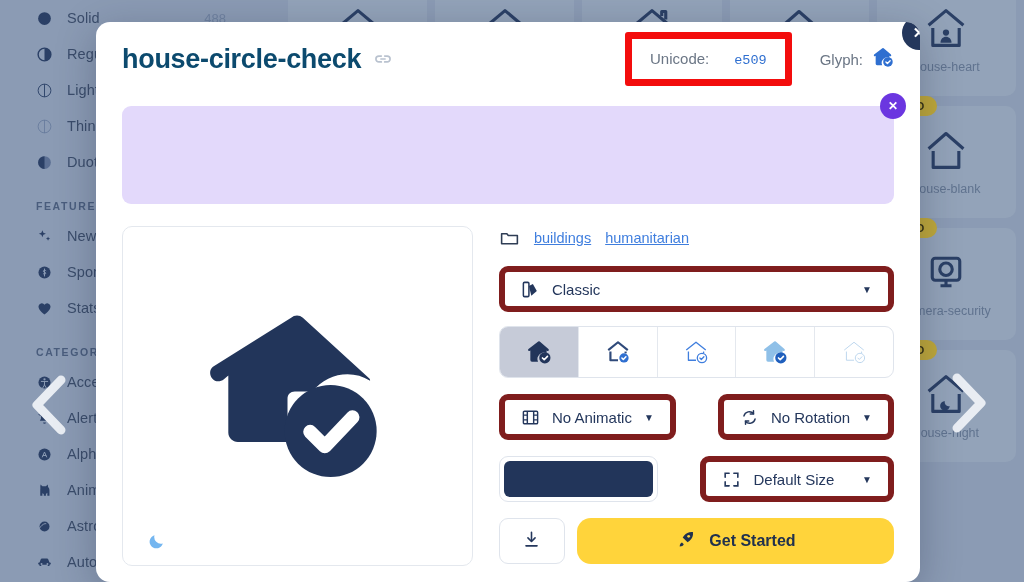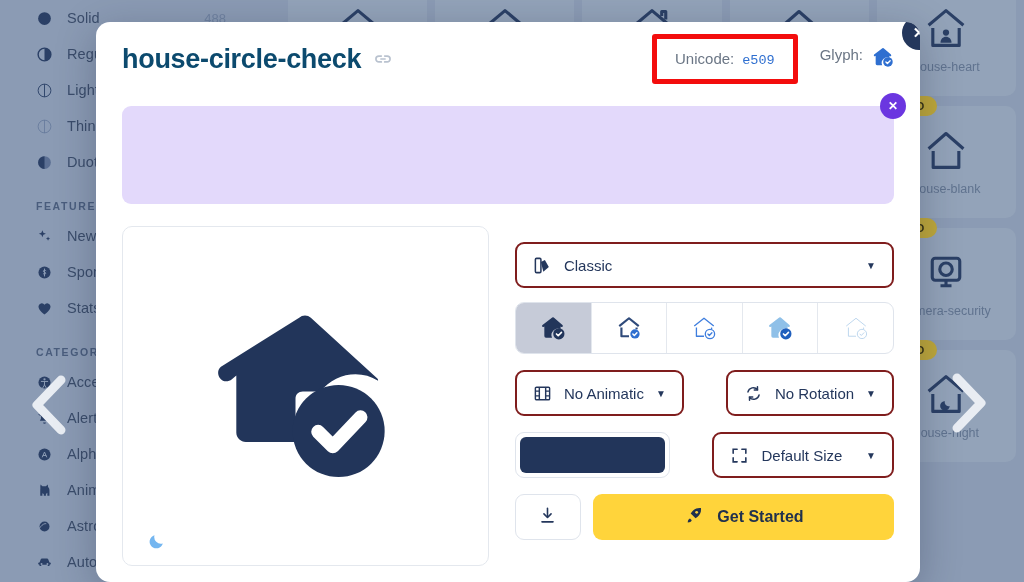--- a/index.html
+++ b/index.html
@@ -87,29 +87,29 @@
     height: 74px; display: flex; align-items: center;
     padding: 0 26px 0 26px;
   }
   #icon-title {
     font-size: 27px; font-weight: bold; color: #0c4a6e;
     letter-spacing: -.3px;
   }
   #link-icon { margin-left: 12px; color: #b9c2cf; display:flex; align-items:center; }
   #unicode-box {
     margin-left: auto;
-    border: 5px solid #ec4899; border-radius: 3px;
-    padding: 11px 18px; display: flex; align-items: baseline; gap: 8px;
+    border: 7px solid #ec4899; border-radius: 3px;
+    padding: 11px 18px; display: flex; align-items: baseline; gap: 25px;
   }
   .meta-lbl { font-size: 15px; color: #6b7685; }
   #unicode-val {
     font-family: "Liberation Mono", monospace;
     font-size: 13.5px; color: #2f6fd0;
   }
-  #glyph-wrap { display: flex; align-items: flex-start; gap: 9px; margin-left: 22px; }
+  #glyph-wrap { display: flex; align-items: center; gap: 9px; margin-left: 28px; }
   #glyph-wrap svg { width: 22px; height: 22px; color: #2f6fd0; }
 
   
   #ad-banner {
     position: relative;
     margin: 10px 26px 0 26px; height: 98px;
     background: #e3d9fb; border-radius: 9px;
   }
   #ad-close {
     position: absolute; right: -12px; top: -13px;
@@ -139,21 +139,21 @@
   #controls { flex: 1; display: flex; flex-direction: column; }
 
   #breadcrumb { display: flex; align-items: center; gap: 14px; height: 24px; }
   #breadcrumb .folder { color: #2f3d55; display:flex; }
   #breadcrumb a {
     font-size: 14.5px; color: #3f7ede; text-decoration: underline;
     cursor: pointer;
   }
 
   .ctl {
-    height: 46px; border: 2px solid #7f1d1d; border-radius: 9px;
+    height: 46px; border: 6px solid #7f1d1d; border-radius: 9px;
     background: #fff; display: flex; align-items: center;
     padding: 0 16px; gap: 12px; cursor: pointer;
     font-size: 15px; color: #24375c;
   }
   .ctl .cicon { width: 19px; height: 19px; color: #24375c; flex: none; }
   .ctl .caret { margin-left: auto; font-size: 10px; color: #24375c; }
   .ctl .ctext { white-space: nowrap; overflow: hidden; }
 
   #style-select { margin-top: 16px; }
 
@@ -196,21 +196,21 @@
   #action-row { display: flex; gap: 12px; margin-top: 16px; }
   #download-btn {
     width: 66px; height: 46px; border: 1px solid #dfe4ec;
     border-radius: 9px; background: #fff; cursor: pointer;
     display: flex; align-items: center; justify-content: center;
     color: #24375c;
   }
   #download-btn svg { width: 19px; height: 19px; }
   #get-started-btn {
     flex: 1; height: 46px; background: #ffd43b; border: none;
-    border-radius: 9px; cursor: pointer;
+    border-radius: 14px; cursor: pointer;
     display: flex; align-items: center; justify-content: center; gap: 13px;
     font-size: 16px; font-weight: bold; color: #21314d;
   }
   #get-started-btn svg { width: 21px; height: 21px; }
 </style>
 </head>
 <body>
 
 <div id="backdrop">
 
@@ -629,20 +629,29 @@
       </svg>
       <span id="theme-toggle">
         <svg viewBox="0 0 24 24" fill="currentColor">
           <path d="M20 14.5A8.5 8.5 0 0 1 9.5 4a8.5 8.5 0 1 0 10.5 10.5z"></path>
         </svg>
       </span>
     </div>
 
     <div id="controls">
 
+      <div id="breadcrumb">
+        <span class="folder">
+          <svg width="21" height="21" viewBox="0 0 24 24" fill="none" stroke="currentColor" stroke-width="1.8" stroke-linejoin="round">
+            <path d="M3 6.5h6l1.6 2H21v9.5H3z"></path>
+          </svg>
+        </span>
+        <a>buildings</a>
+        <a>humanitarian</a>
+      </div>
 
       <div class="ctl" id="style-select">
         <span class="cicon">
           <svg viewBox="0 0 24 24" fill="none" stroke="currentColor" stroke-width="1.9" stroke-linejoin="round">
             <rect x="3" y="3" width="7" height="18" rx="1.5"></rect>
             <path d="M10 7.5l5-2.5 5 9-7 6z" fill="currentColor" stroke="none"></path>
           </svg>
         </span>
         <span class="ctext">Classic</span>
         <span class="caret">▼</span>

